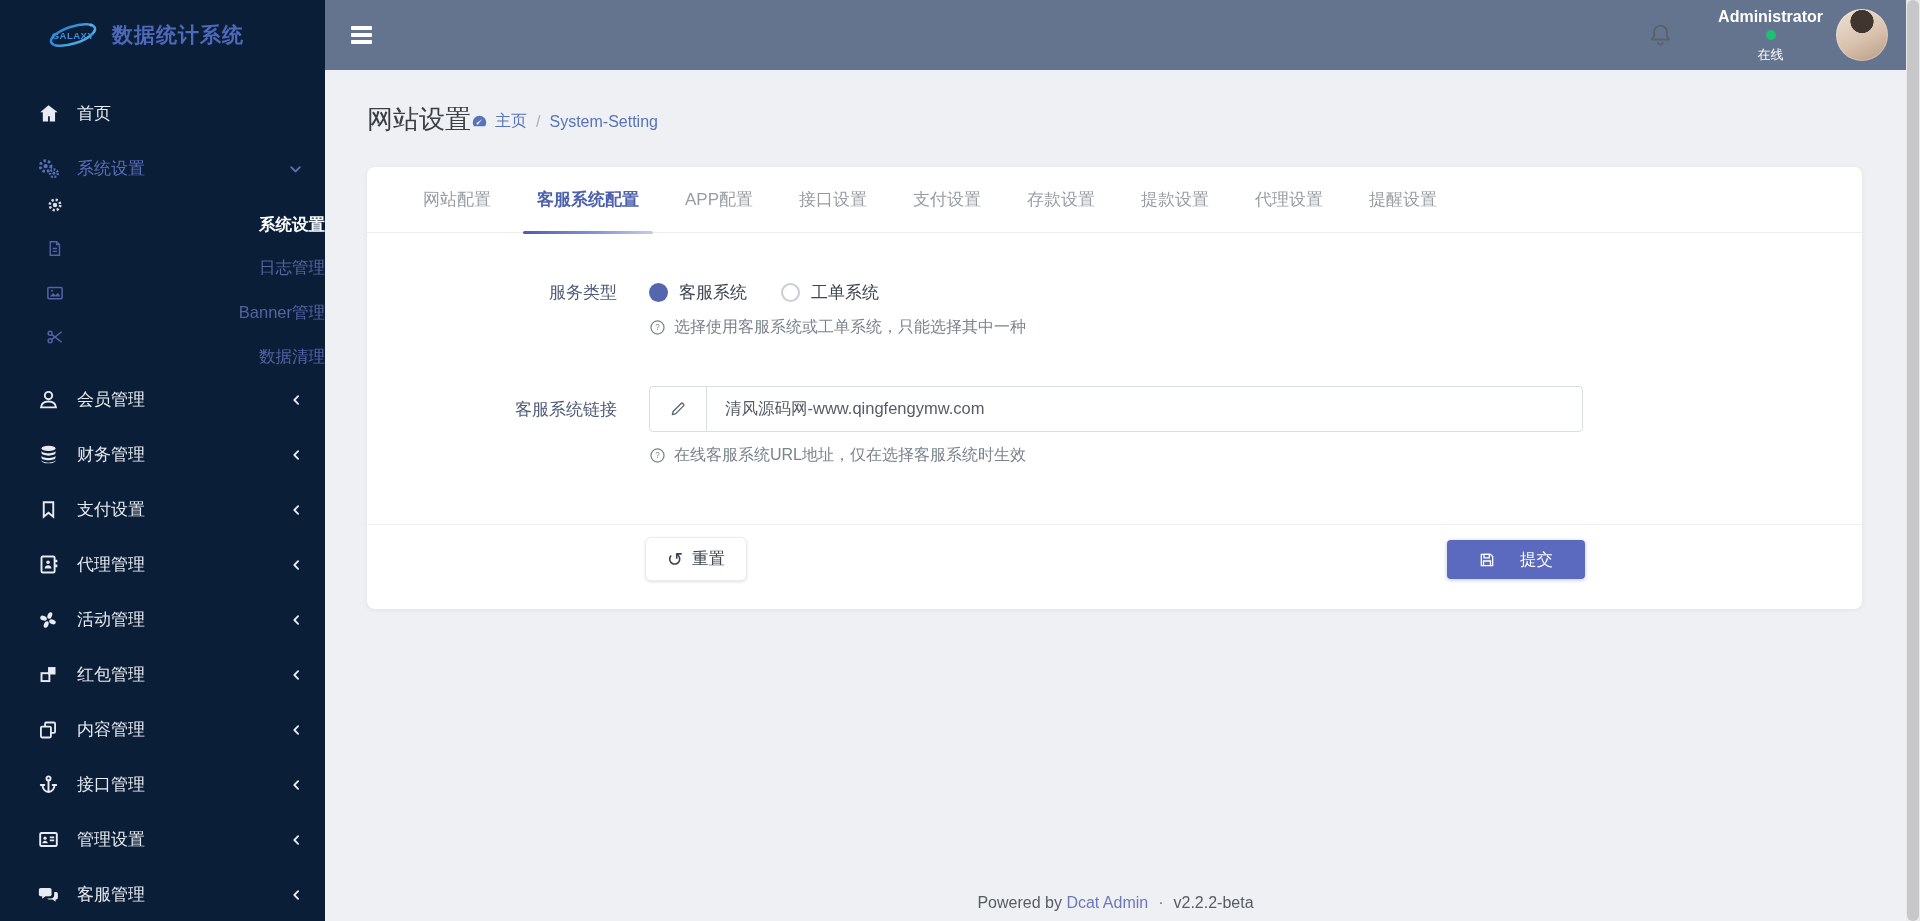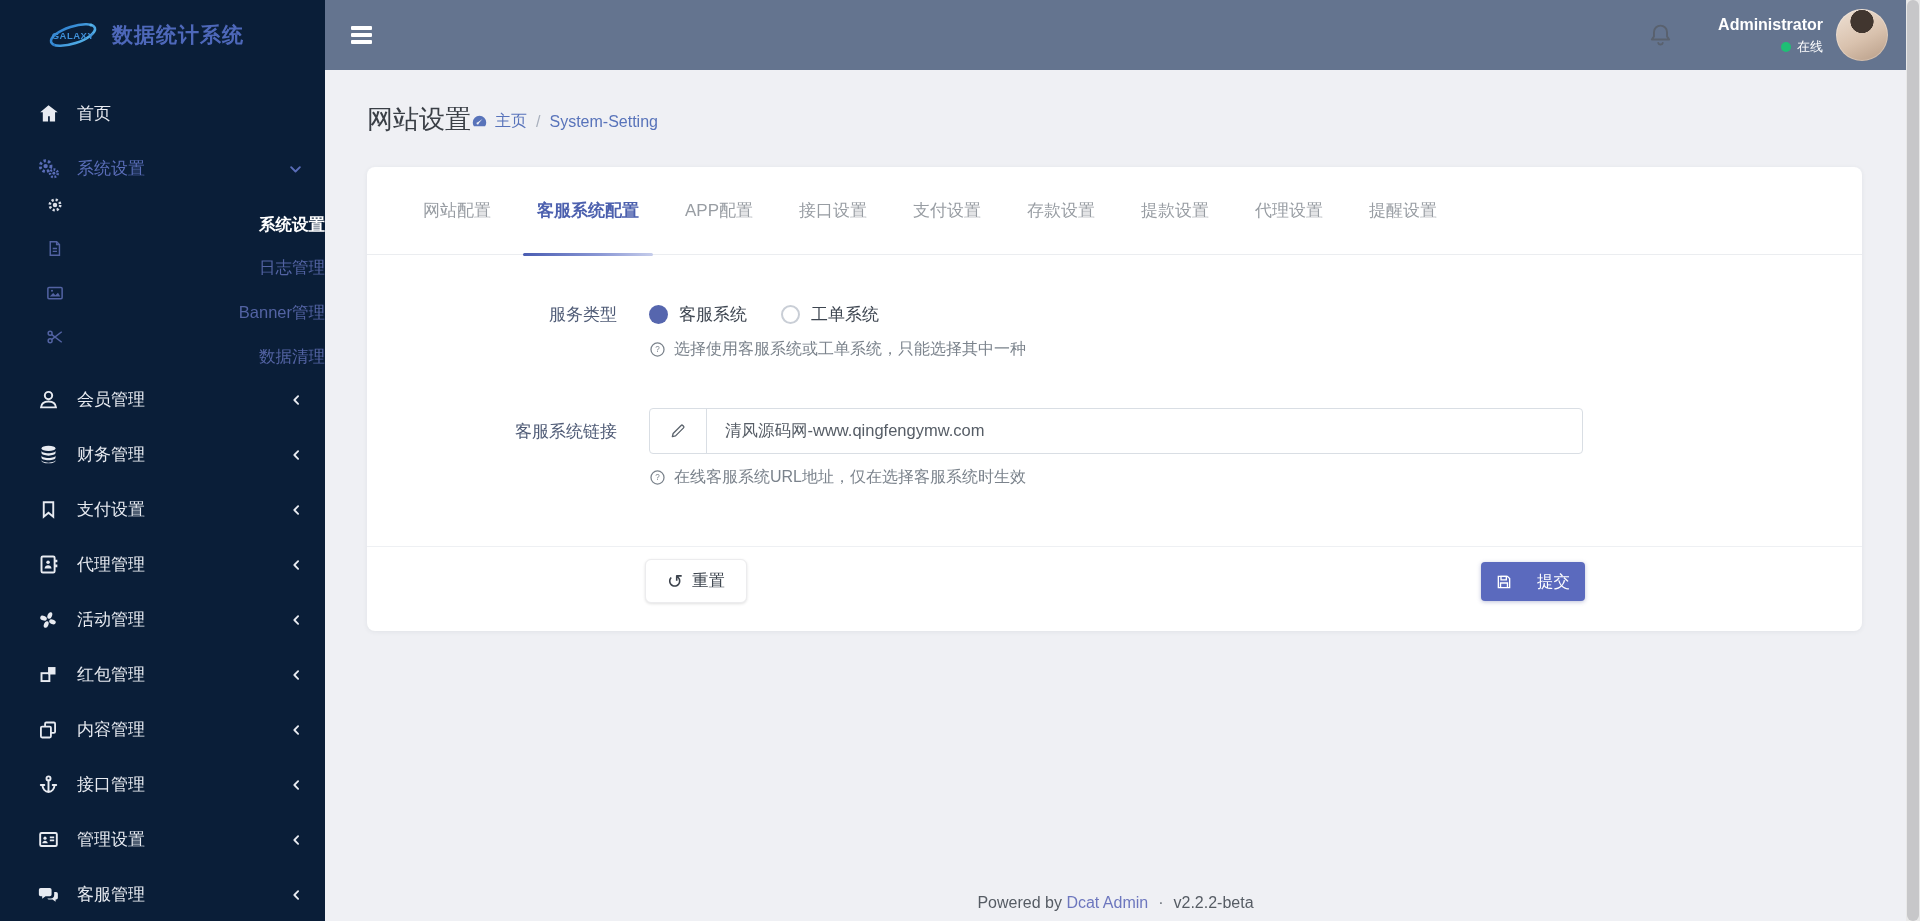--- a/index.html
+++ b/index.html
@@ -29,38 +29,38 @@
   .scrollbar .thumb { position:absolute; left:1px; right:1px; top:0; height:100%; background:#c7c7c9; border-radius:6px; }
   
   .topbar { position:absolute; left:325px; right:0; top:0; height:70px; background:#64748f;
             display:flex; align-items:center; z-index:4; }
   .hamburger { margin-left:26px; display:flex; flex-direction:column; gap:3.5px; cursor:pointer; }
   .hamburger i { display:block; width:21px; height:3.5px; background:#ffffff; border-radius:1px; }
   .topbar-right { margin-left:auto; display:flex; align-items:center; margin-right:32px; }
   .bell { color:#59616e; margin-right:44px; cursor:pointer; display:flex; }
   .user-block { text-align:right; color:#fff; margin-right:13px; cursor:pointer; }
   .user-name { font-size:16px; font-weight:600; line-height:20px; }
-  .user-status { font-size:13px; display:flex; align-items:center; justify-content:flex-end; gap:6px; margin-top:3px; }
+  .user-status { font-size:13px; display:flex; align-items:center; justify-content:space-between; gap:6px; margin-top:3px;flex-direction:column; }
   .dot { width:10px; height:10px; border-radius:50%; background:#1fbf75; display:inline-block; }
   .avatar { width:52px; height:52px; border-radius:50%; flex:none; cursor:pointer;
             background:
               radial-gradient(circle at 50% 24%, #41362f 0 24%, rgba(0,0,0,0) 25%),
               linear-gradient(155deg,#efe2d6 0%,#d9c2ae 55%,#b79c86 100%);
             box-shadow:inset 0 0 0 1px rgba(255,255,255,.25); }
   
   .main { position:absolute; left:325px; top:70px; right:0; bottom:0; background:#eff0f4; }
   .page-head { display:flex; align-items:flex-start; padding:32px 75px 0 42px; }
   .page-title { font-size:26px; font-weight:500; color:#3a3f46; }
   .breadcrumb { display:flex; align-items:center; gap:9px; font-size:16px; margin-top:9px; }
   .breadcrumb a { color:#5873ba; text-decoration:none; display:flex; align-items:center; gap:7px; }
   .breadcrumb .sep { color:#a9b0bd; }
   .breadcrumb .current { color:#5873ba; }
   
   .card { margin:30px 58px 0 42px; background:#fff; border-radius:8px; box-shadow:0 1px 5px rgba(40,50,70,.07); }
-  .tabs { display:flex; align-items:center; height:88px; padding-left:56px; gap:46px; border-bottom:1px solid #ebedf0;text-align:right; }
+  .tabs { display:flex; align-items:center; height:66px; padding-left:56px; gap:46px; border-bottom:1px solid #ebedf0;text-align:right; }
   .tab { font-size:17px; color:#989da3; cursor:pointer; height:100%; display:flex; align-items:center; position:relative; white-space:nowrap; }
   .tab.active { color:#4c60ae; font-weight:bold; }
   .tab.active::after { content:""; position:absolute; left:-14px; right:-14px; bottom:-2px; height:3.5px; border-radius:2px;
                        background:linear-gradient(90deg,#4a5db2 0%,#8b98d5 60%,#c6cdeb 100%); }
   .card-body { padding-top:48px; }
   .form-row { display:flex; align-items:center; }
   .form-label { width:250px; text-align:right; font-size:17px; color:#4f5b76; flex:none; }
   .control { margin-left:32px; display:flex; align-items:center; }
   .radio-opt { display:flex; align-items:center; gap:11px; font-size:17px; color:#3d4550; cursor:pointer; }
   .radio-opt + .radio-opt { margin-left:34px; }
@@ -74,21 +74,21 @@
   .input-prepend { width:57px; flex:none; display:flex; align-items:center; justify-content:center;
                    border-right:1px solid #d9dee4; color:#5c646d; }
   .input-group input { flex:1; border:0; outline:0; padding:0 18px; font-size:16.5px; color:#565d66;
                        font-family:inherit; background:transparent; }
   .card-footer { margin-top:58px; border-top:1px solid #eef0f3; display:flex; align-items:flex-start; padding:12px 0 28px; }
   .btn-reset { margin-left:278px; display:flex; align-items:center; gap:9px; height:44px; padding:0 21px;
                background:#fff; border:1px solid #ececee; border-radius:6px; box-shadow:0 1px 3px rgba(0,0,0,.12);
                font-size:16.5px; color:#3b424c; cursor:pointer; font-family:inherit; }
   .undo-glyph { font-size:19px; line-height:1; color:#3b424c; }
   .btn-submit { margin-left:auto; margin-right:277px; margin-top:3px; display:flex; align-items:center; gap:25px;
-                height:39px; padding:0 15px; background:#5b6abe; border:none; border-radius:4px;
+                height:39px; padding:0 32px; background:#5b6abe; border:none; border-radius:4px;
                 box-shadow:0 1px 4px rgba(70,80,150,.35); font-size:16.5px; color:#fff; cursor:pointer; font-family:inherit; }
   
   .page-footer { position:absolute; left:0; right:14px; bottom:9px; text-align:center; font-size:16px; color:#565c64; }
   .page-footer a { color:#6d77be; text-decoration:none; }
   .page-footer .fsep { margin:0 10px; color:#6d747c; }
   svg { display:block; }
 </style>
 </head>
 <body>
 

